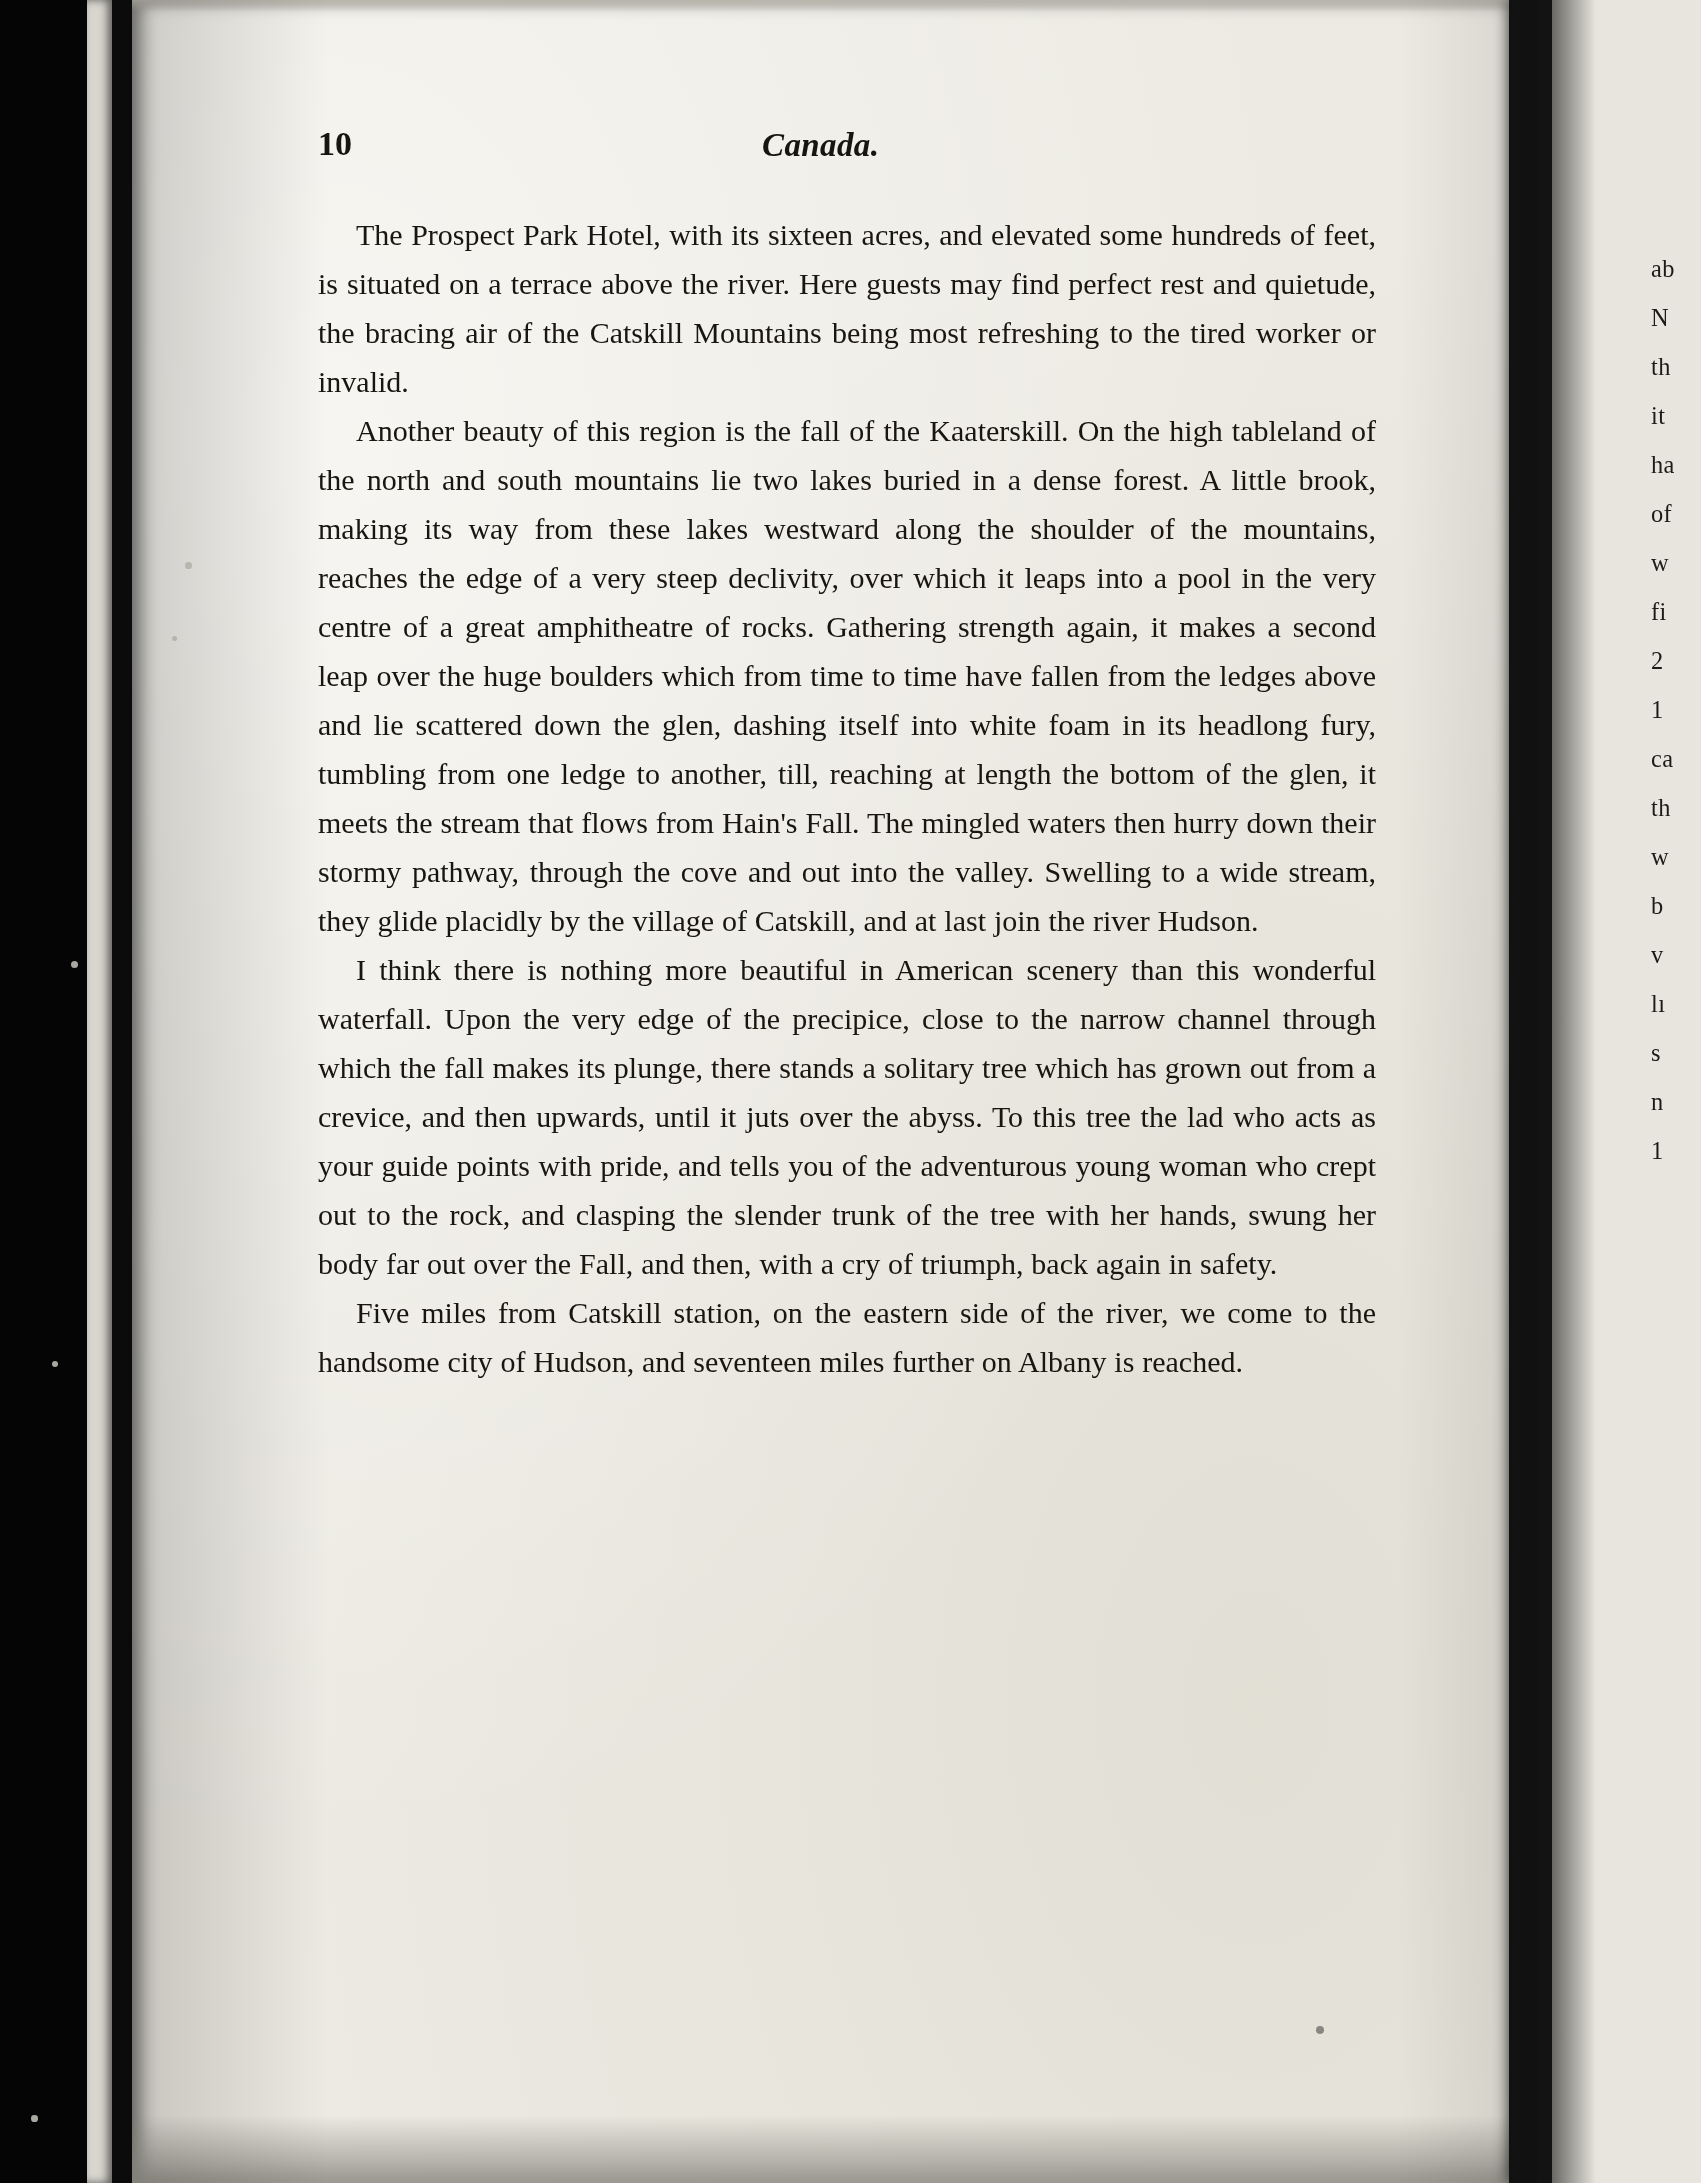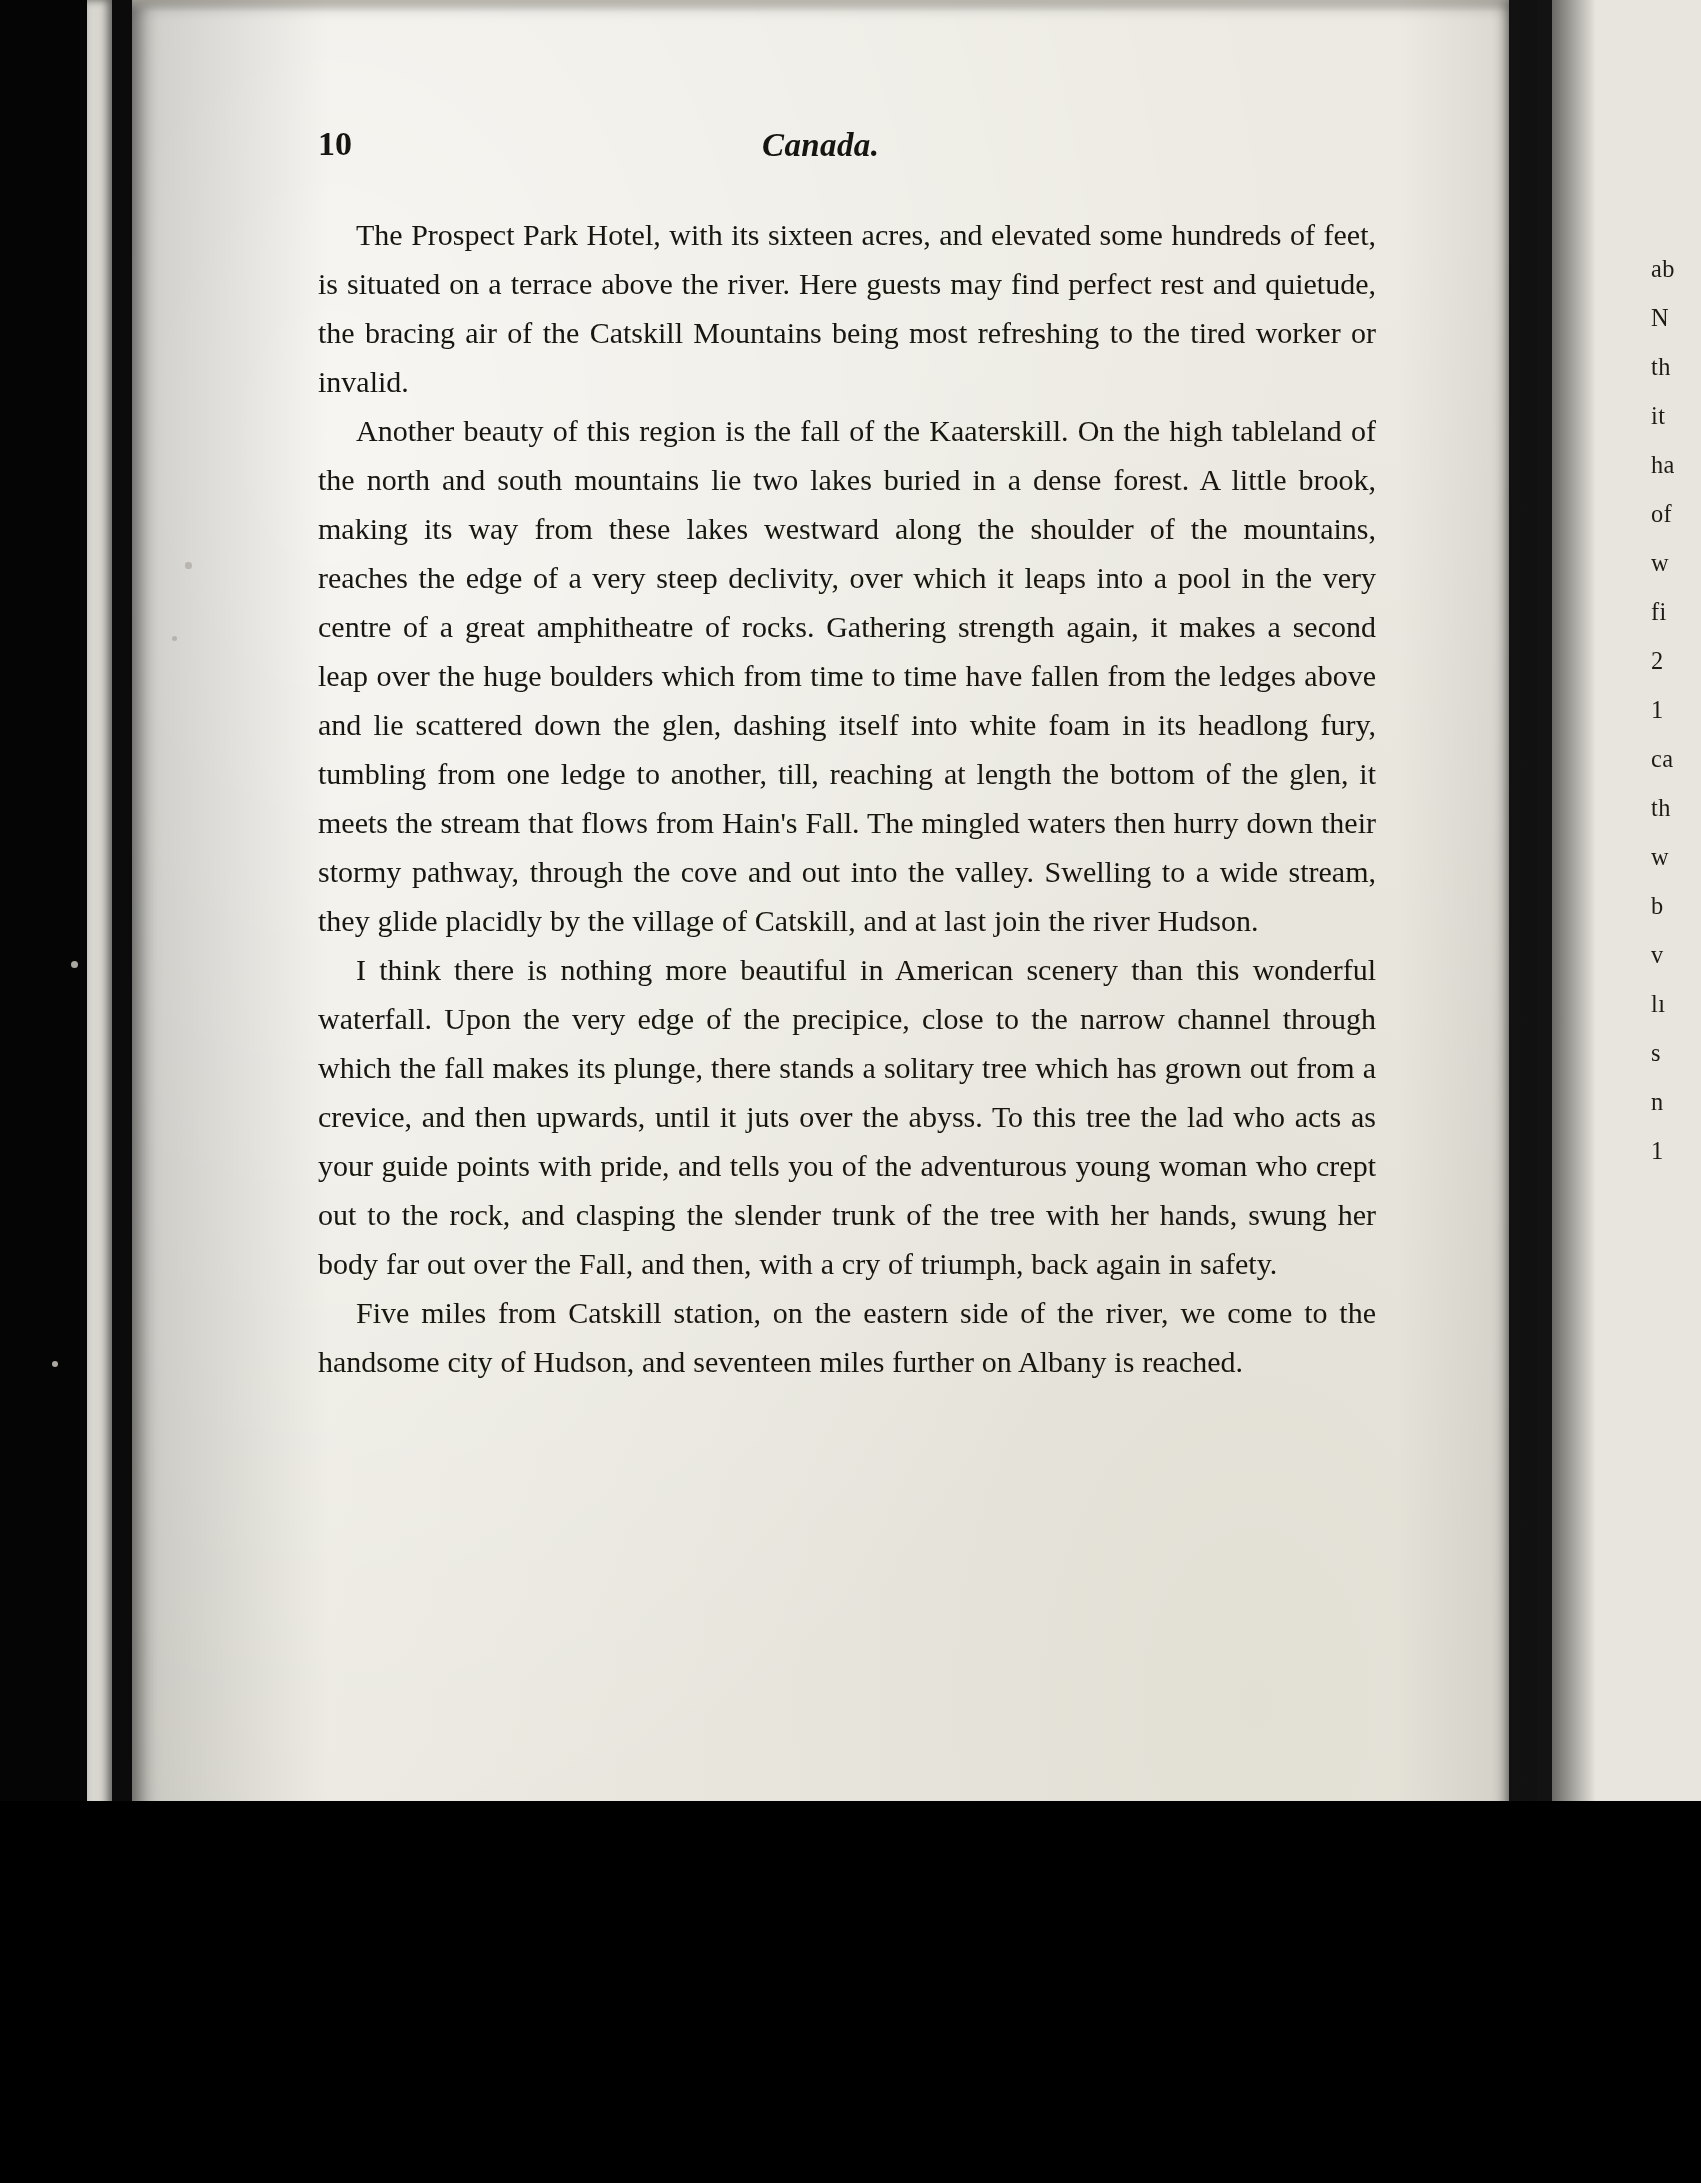--- a/index.html
+++ b/index.html
@@ -10,21 +10,21 @@
   body {
     width: 1701px;
     height: 2183px;
     overflow: hidden;
     font-family: "Liberation Serif", serif;
   }
 
   #scan {
     position: relative;
     width: 1701px;
-    height: 1801px;
+    height: 2183px;
     background: #0f766e;
     overflow: hidden;
   }
 
   
   .dark-left {
     position: absolute;
     left: 0; top: 0;
     width: 89px; height: 2183px;
     background: #050505;

